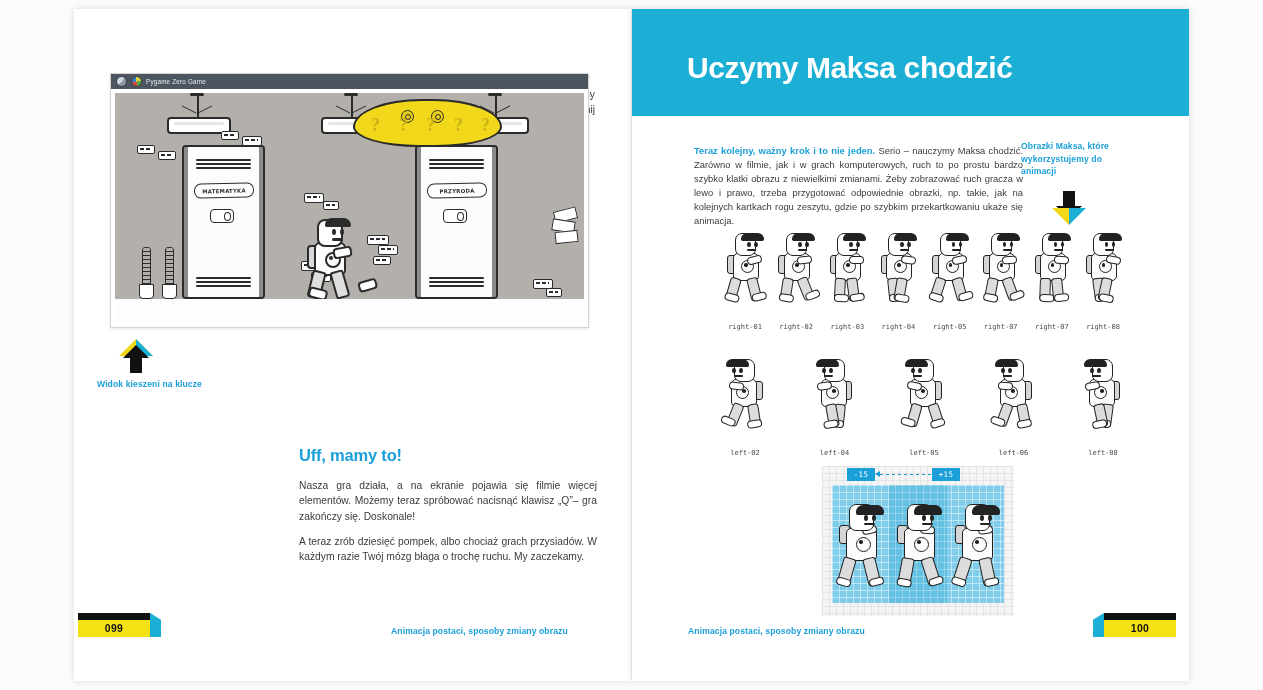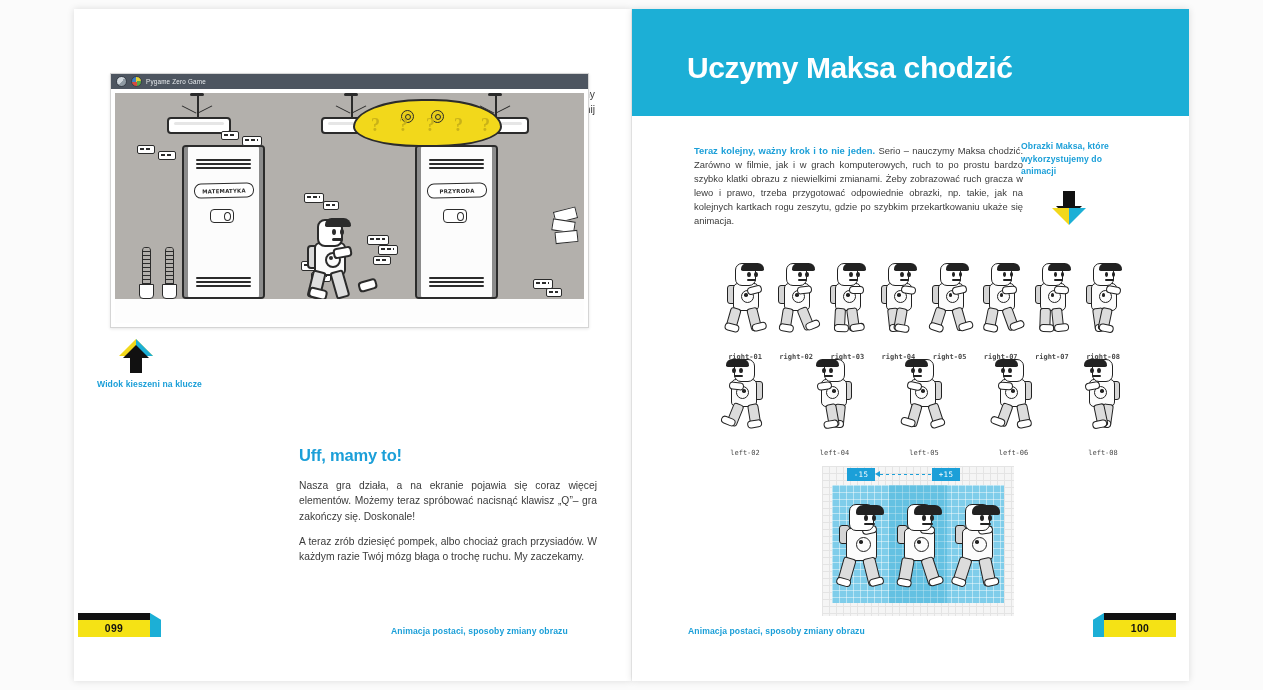--- a/index.html
+++ b/index.html
@@ -170,21 +170,21 @@
   .callout-right{position:absolute;left:389px;top:131px;width:115px;}
   .callout-right .cap{font-size:8.6px;font-weight:bold;color:#1b9fd8;line-height:12.6px;letter-spacing:.1px;}
   .arrow-down{position:relative;width:34px;height:34px;margin:13px 0 0 31px;}
   .arrow-down .stem{position:absolute;left:11px;top:0;width:12px;height:16px;background:#111;}
   .arrow-down .blk{position:absolute;left:4px;top:15px;width:0;height:0;border-left:13px solid transparent;border-right:13px solid transparent;border-top:13px solid #111;}
   .arrow-down .fy{position:absolute;left:0;top:17px;width:0;height:0;border-left:17px solid transparent;border-right:0 solid transparent;border-top:17px solid #f2d81b;}
   .arrow-down .fc{position:absolute;left:17px;top:17px;width:0;height:0;border-left:0 solid transparent;border-right:17px solid transparent;border-top:17px solid #1cafd6;}
 
   
   .sprite-row{position:absolute;left:92px;width:400px;height:100px;display:flex;justify-content:space-between;}
-  .row-right{top:252px;font-weight:bold;} .row-left{top:348px;}
+  .row-right{top:222px;} .row-left{top:348px;}
   .sprite{width:42px;height:100px;position:relative;}
   .sp-label{position:absolute;bottom:0;left:50%;transform:translateX(-50%);
     font-family:"DejaVu Sans Mono","Liberation Mono",monospace;font-size:7px;color:#4a4a4a;white-space:nowrap;}
 
   
   .mini{position:absolute;left:50%;top:0;width:34px;height:76px;margin-left:-17px;}
   .mini .head{position:absolute;left:7px;top:2px;width:19px;height:21px;background:#fff;border:1.7px solid #222;border-radius:7px;}
   .mini .hair{position:absolute;left:5px;top:-1px;width:23px;height:8px;background:#222;border-radius:7px 7px 2px 2px;}
   .mini .eye{position:absolute;top:8px;width:3.5px;height:5px;background:#222;border-radius:50%;}
   .mini .eye.l{left:11px;} .mini .eye.r{left:18px;}
@@ -359,21 +359,21 @@
       <div class="arrow-up">
         <span class="fy"></span>
           <span class="fc"></span>
           <span class="blk"></span>
           <span class="stem"></span>
       </div>
       <div class="cap">Widok kieszeni na klucze</div>
     </div>
 
     <div class="uff-title">Uff, mamy to!</div>
-    <div class="uff-p1">Nasza gra działa, a na ekranie pojawia się coraz więcej elementów. Możemy teraz spróbować nacisnąć klawisz „Q”– gra zakończy się. Doskonale!</div>
+    <div class="uff-p1">Nasza gra działa, a na ekranie pojawia się filmie więcej elementów. Możemy teraz spróbować nacisnąć klawisz „Q”– gra zakończy się. Doskonale!</div>
     <div class="uff-p2">A teraz zrób dziesięć pompek, albo chociaż grach przysiadów. W każdym razie Twój mózg błaga o trochę ruchu. My zaczekamy.</div>
   </div>
 
   <div class="pagebadge badge-left">
     <div class="top"></div>
     <div class="side"></div>
     <div class="front">099</div>
   </div>
   <div class="footnote footnote-left">Animacja postaci, sposoby zmiany obrazu</div>
 

